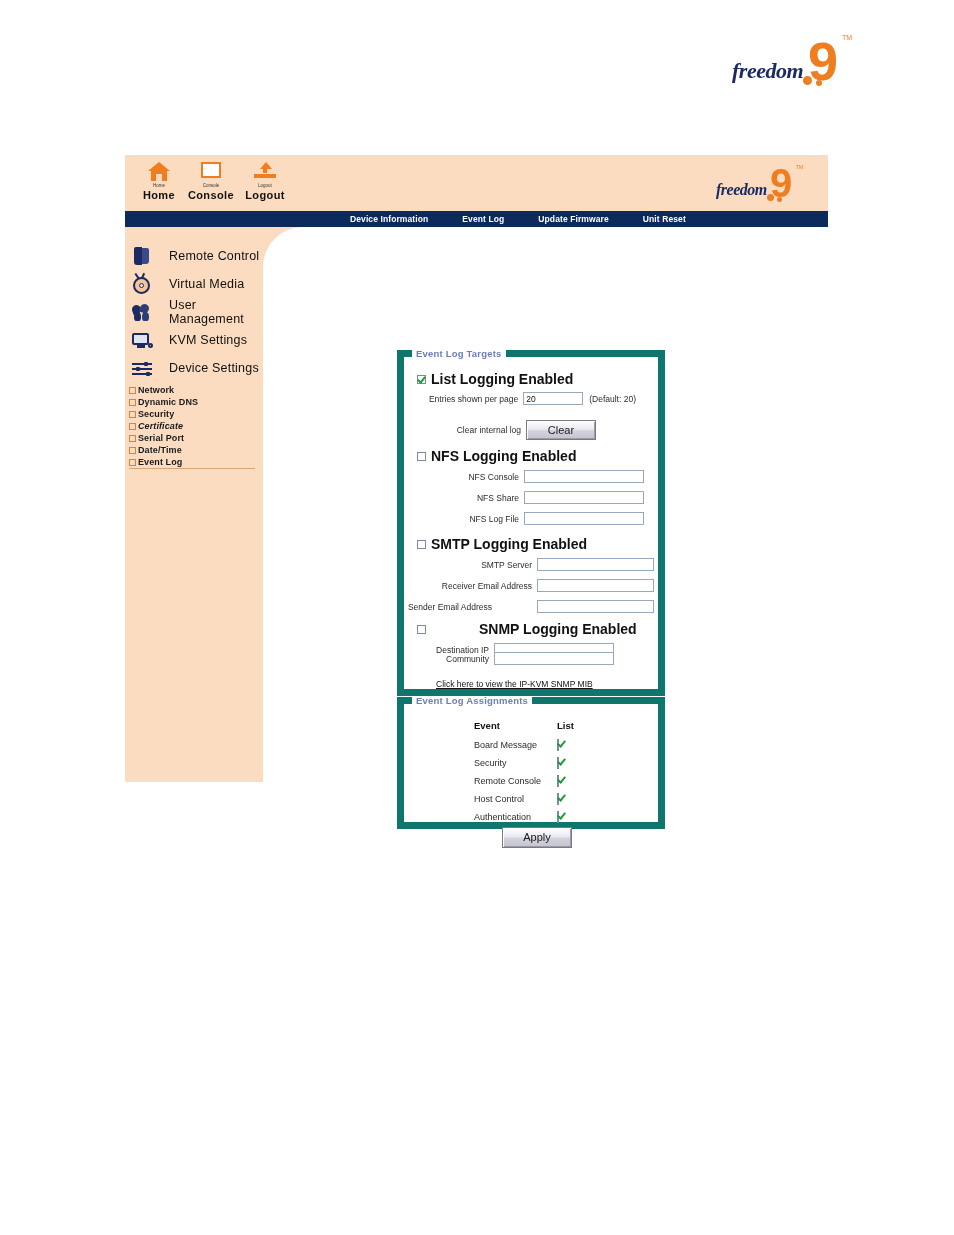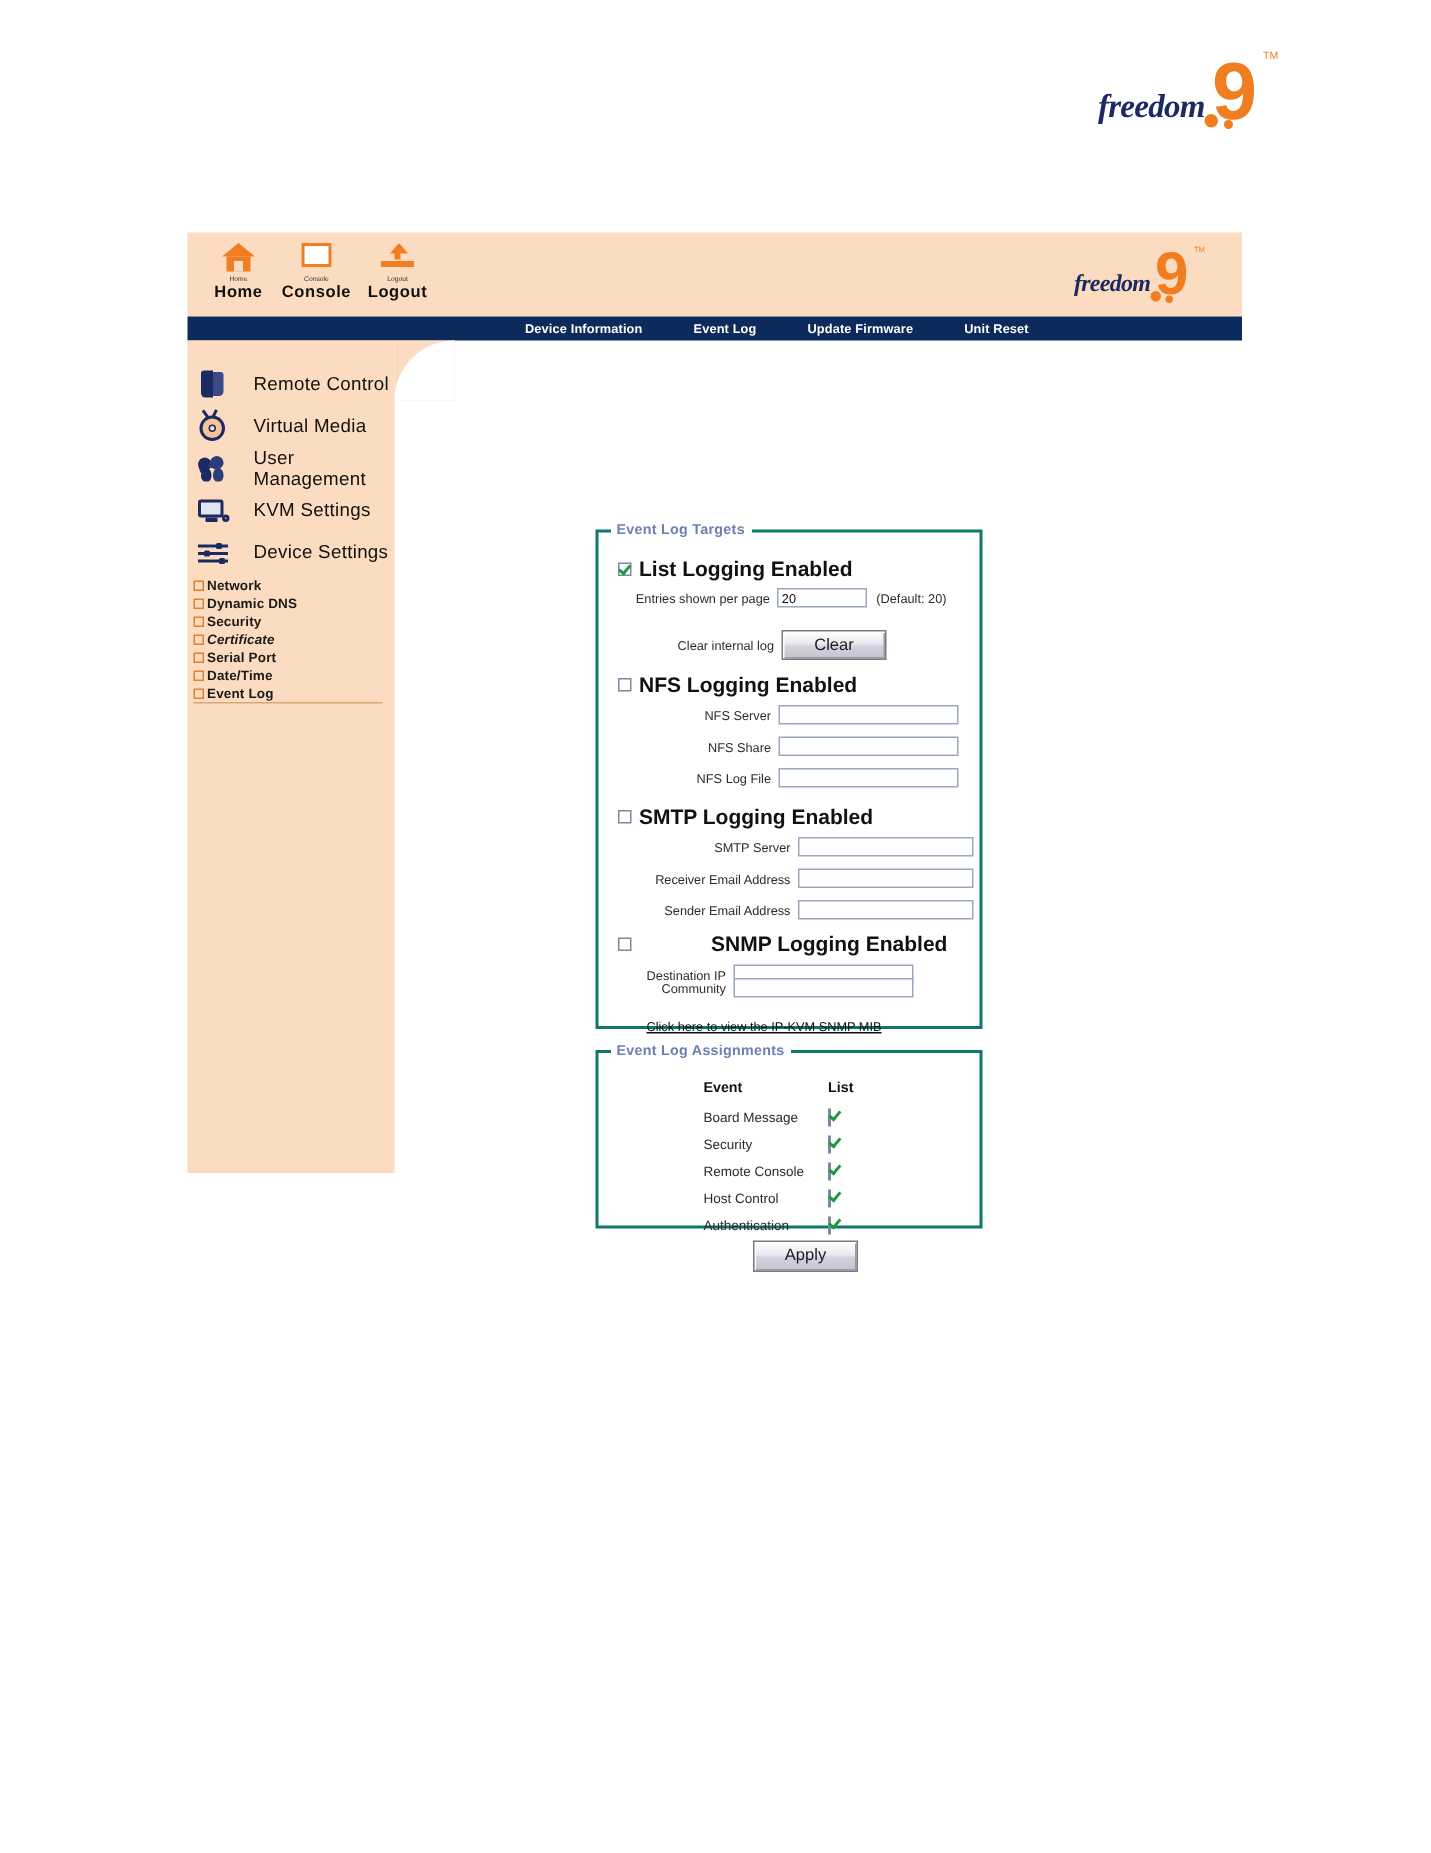--- a/index.html
+++ b/index.html
@@ -293,21 +293,21 @@
     top: 307px;
     width: 130px;
     height: 1px;
     background: #d8a778;
   }
 
   fieldset.panel {
     position: absolute;
     margin: 0;
     padding: 0;
-    border: 2px solid #0f766e;
+    border: 7px solid #0f766e;
     background: #ffffff;
   }
   fieldset.panel > legend {
     margin-left: 8px;
     padding: 0 4px;
     font-size: 9.5px;
     font-weight: bold;
     color: #6b7fb5;
     font-family: "Liberation Sans", sans-serif;
     letter-spacing: 0.2px;
@@ -633,21 +633,21 @@
       <span class="frow-label">Clear internal log</span>
     </div>
     <div class="btn3d" id="btn-clear">Clear</div>
 
     <div class="grp-check" style="top:89px;">
       <span class="cbx"></span>
       <span class="grp-label">NFS Logging Enabled</span>
     </div>
 
     <div class="frow" style="left:0px; top:110px; width:248px;">
-      <span class="frow-label" style="width:115px;">NFS Server</span>
+      <span class="frow-label" style="width:115px;">NFS Console</span>
       <input class="tinput" style="width: 120px;" value="">
     </div>
     <div class="frow" style="left:0px; top:131px; width:248px;">
       <span class="frow-label" style="width:115px;">NFS Share</span>
       <input class="tinput" style="width: 120px;" value="">
     </div>
     <div class="frow" style="left:0px; top:152px; width:248px;">
       <span class="frow-label" style="width:115px;">NFS Log File</span>
       <input class="tinput" style="width: 120px;" value="">
     </div>
@@ -658,21 +658,21 @@
     </div>
 
     <div class="frow" style="left:0px; top:198px; width:250px;">
       <span class="frow-label" style="width:158px;">SMTP Server</span>
       <input class="tinput" style="width: 120px;" value="">
     </div>
     <div class="frow" style="left:0px; top:219px; width:250px;">
       <span class="frow-label" style="width:158px;">Receiver Email Address</span>
       <input class="tinput" style="width: 120px;" value="">
     </div>
-    <div class="frow" style="left:0px; top:240px; width:250px;">
+    <div class="frow" style="left:0px; top:240px; width:250px;gap:40px;">
       <span class="frow-label" style="width:158px;">Sender Email Address</span>
       <input class="tinput" style="width: 120px;" value="">
     </div>
 
     <div class="grp-check" style="top:262px;gap:48px;">
       <span class="cbx"></span>
       <span class="grp-label">SNMP Logging Enabled</span>
     </div>
 
     <div class="frow" style="left:0px; top:283px; width:212px;">

